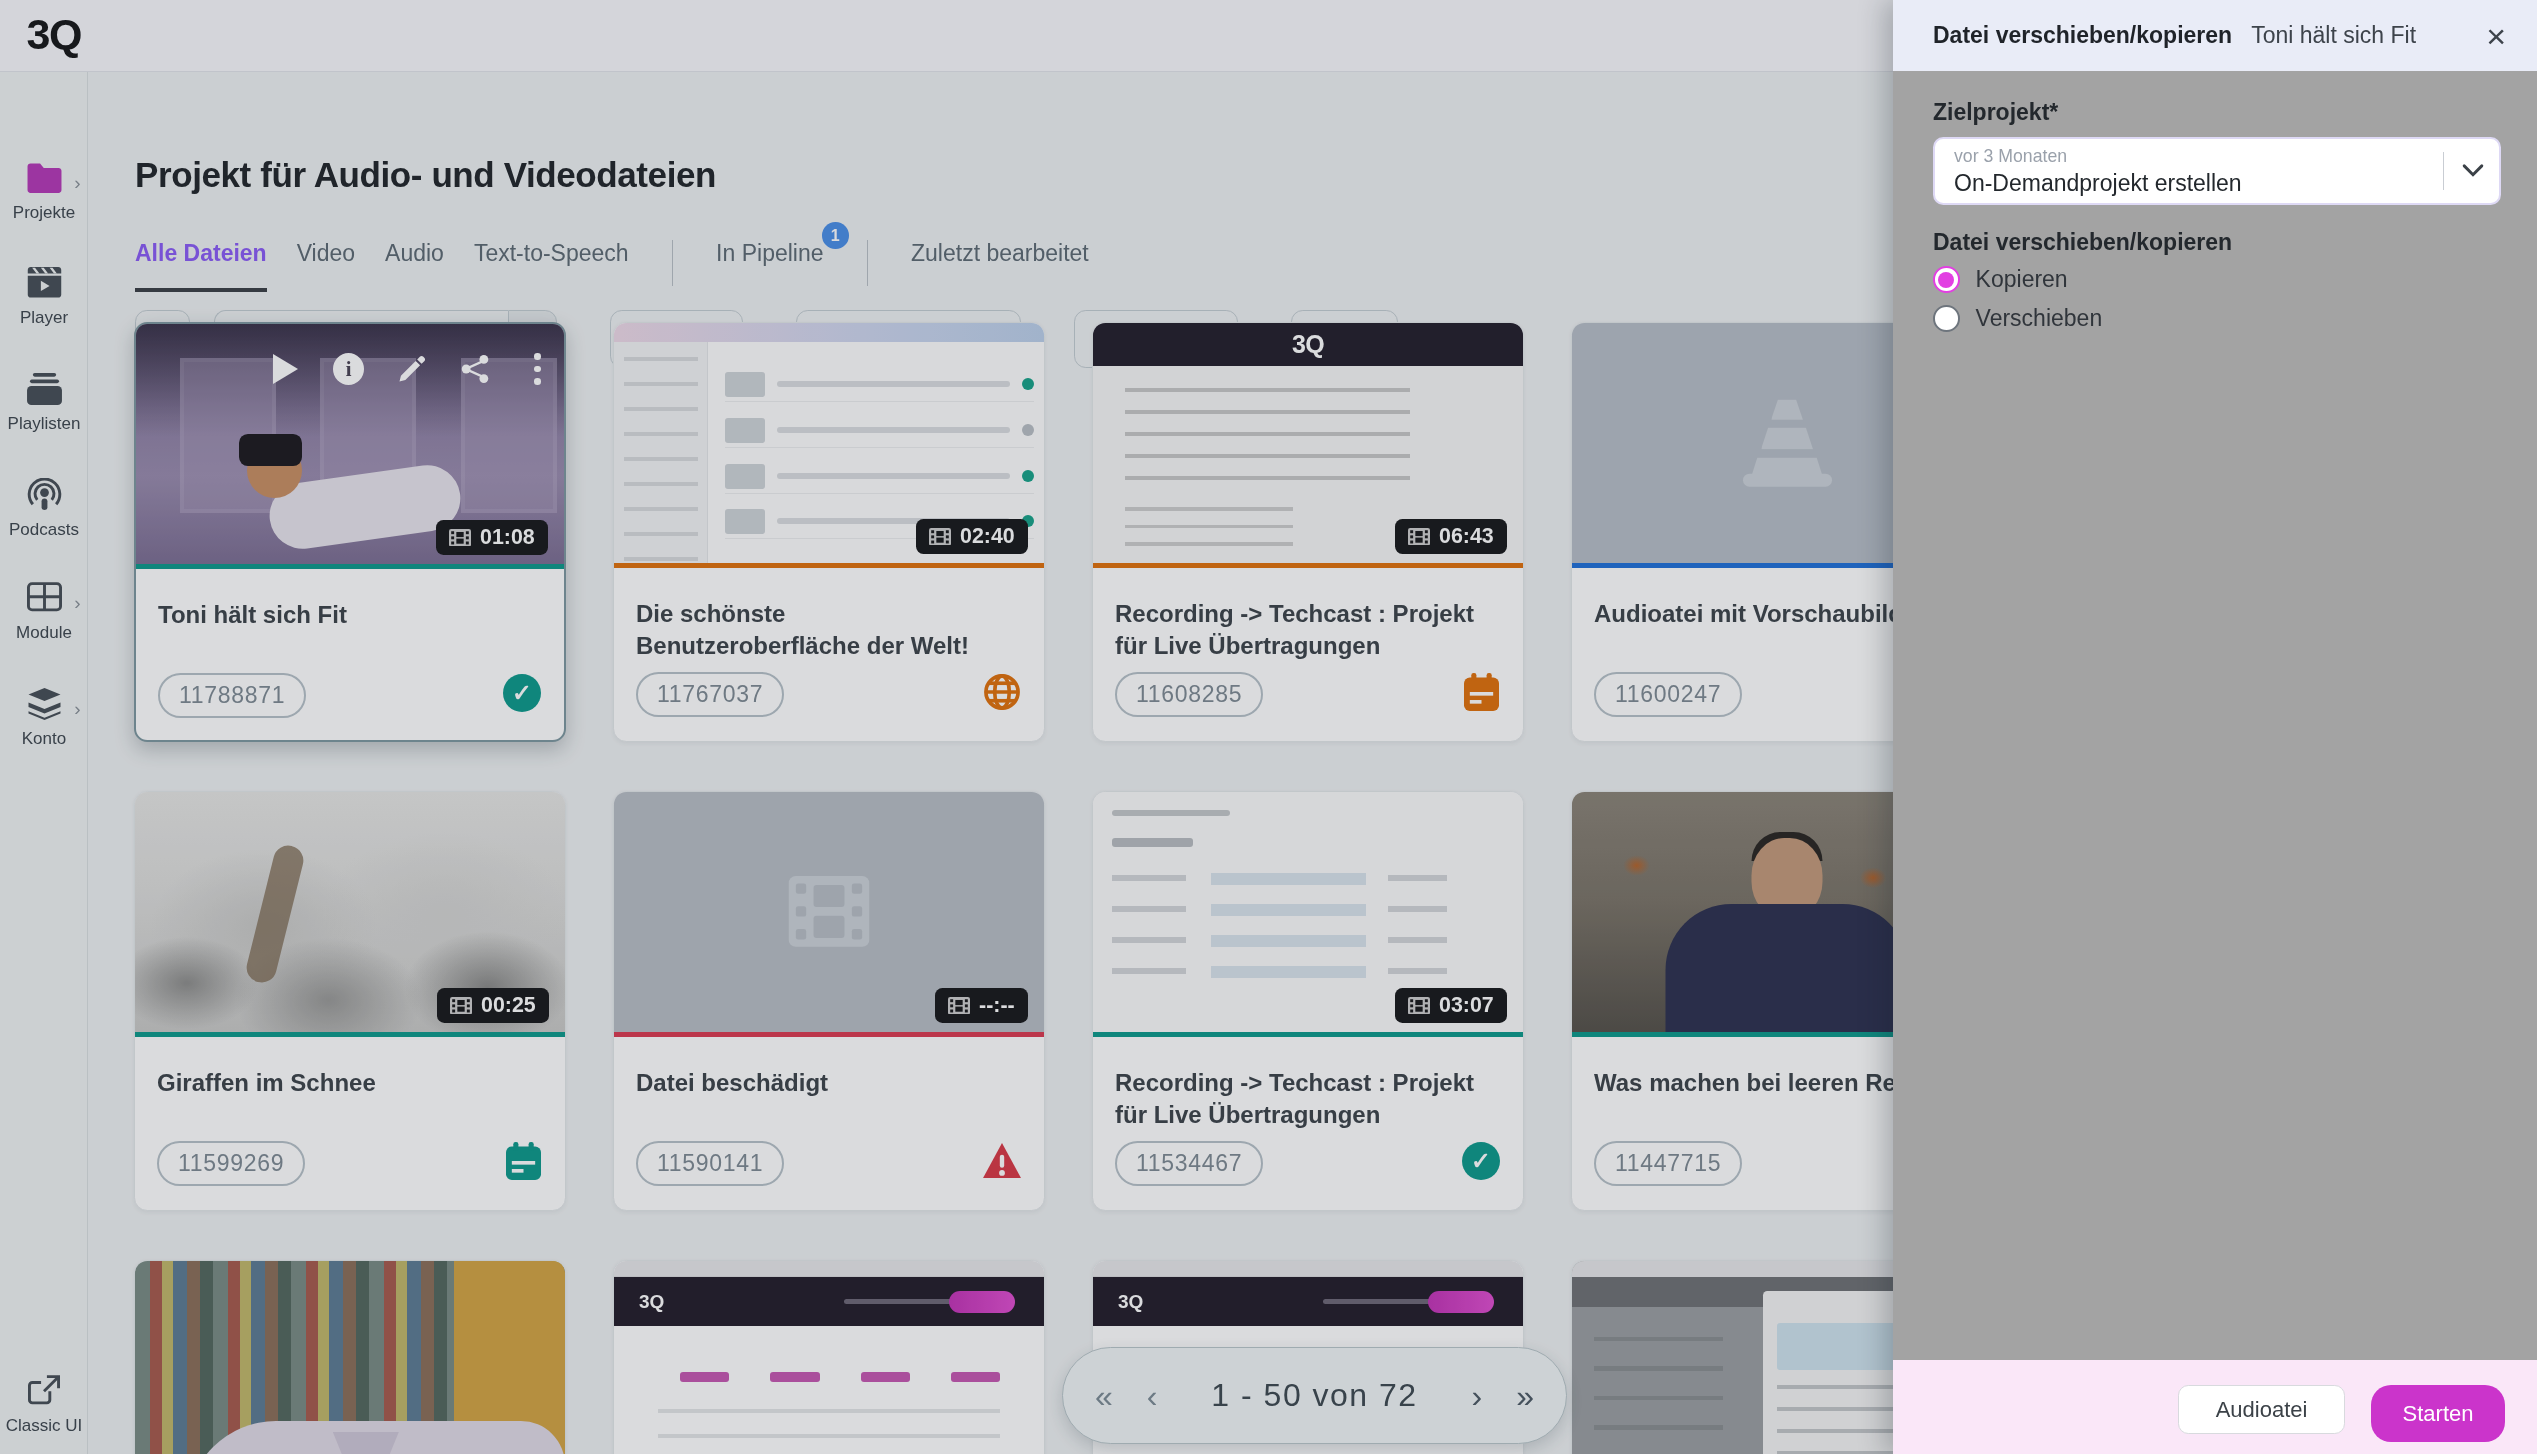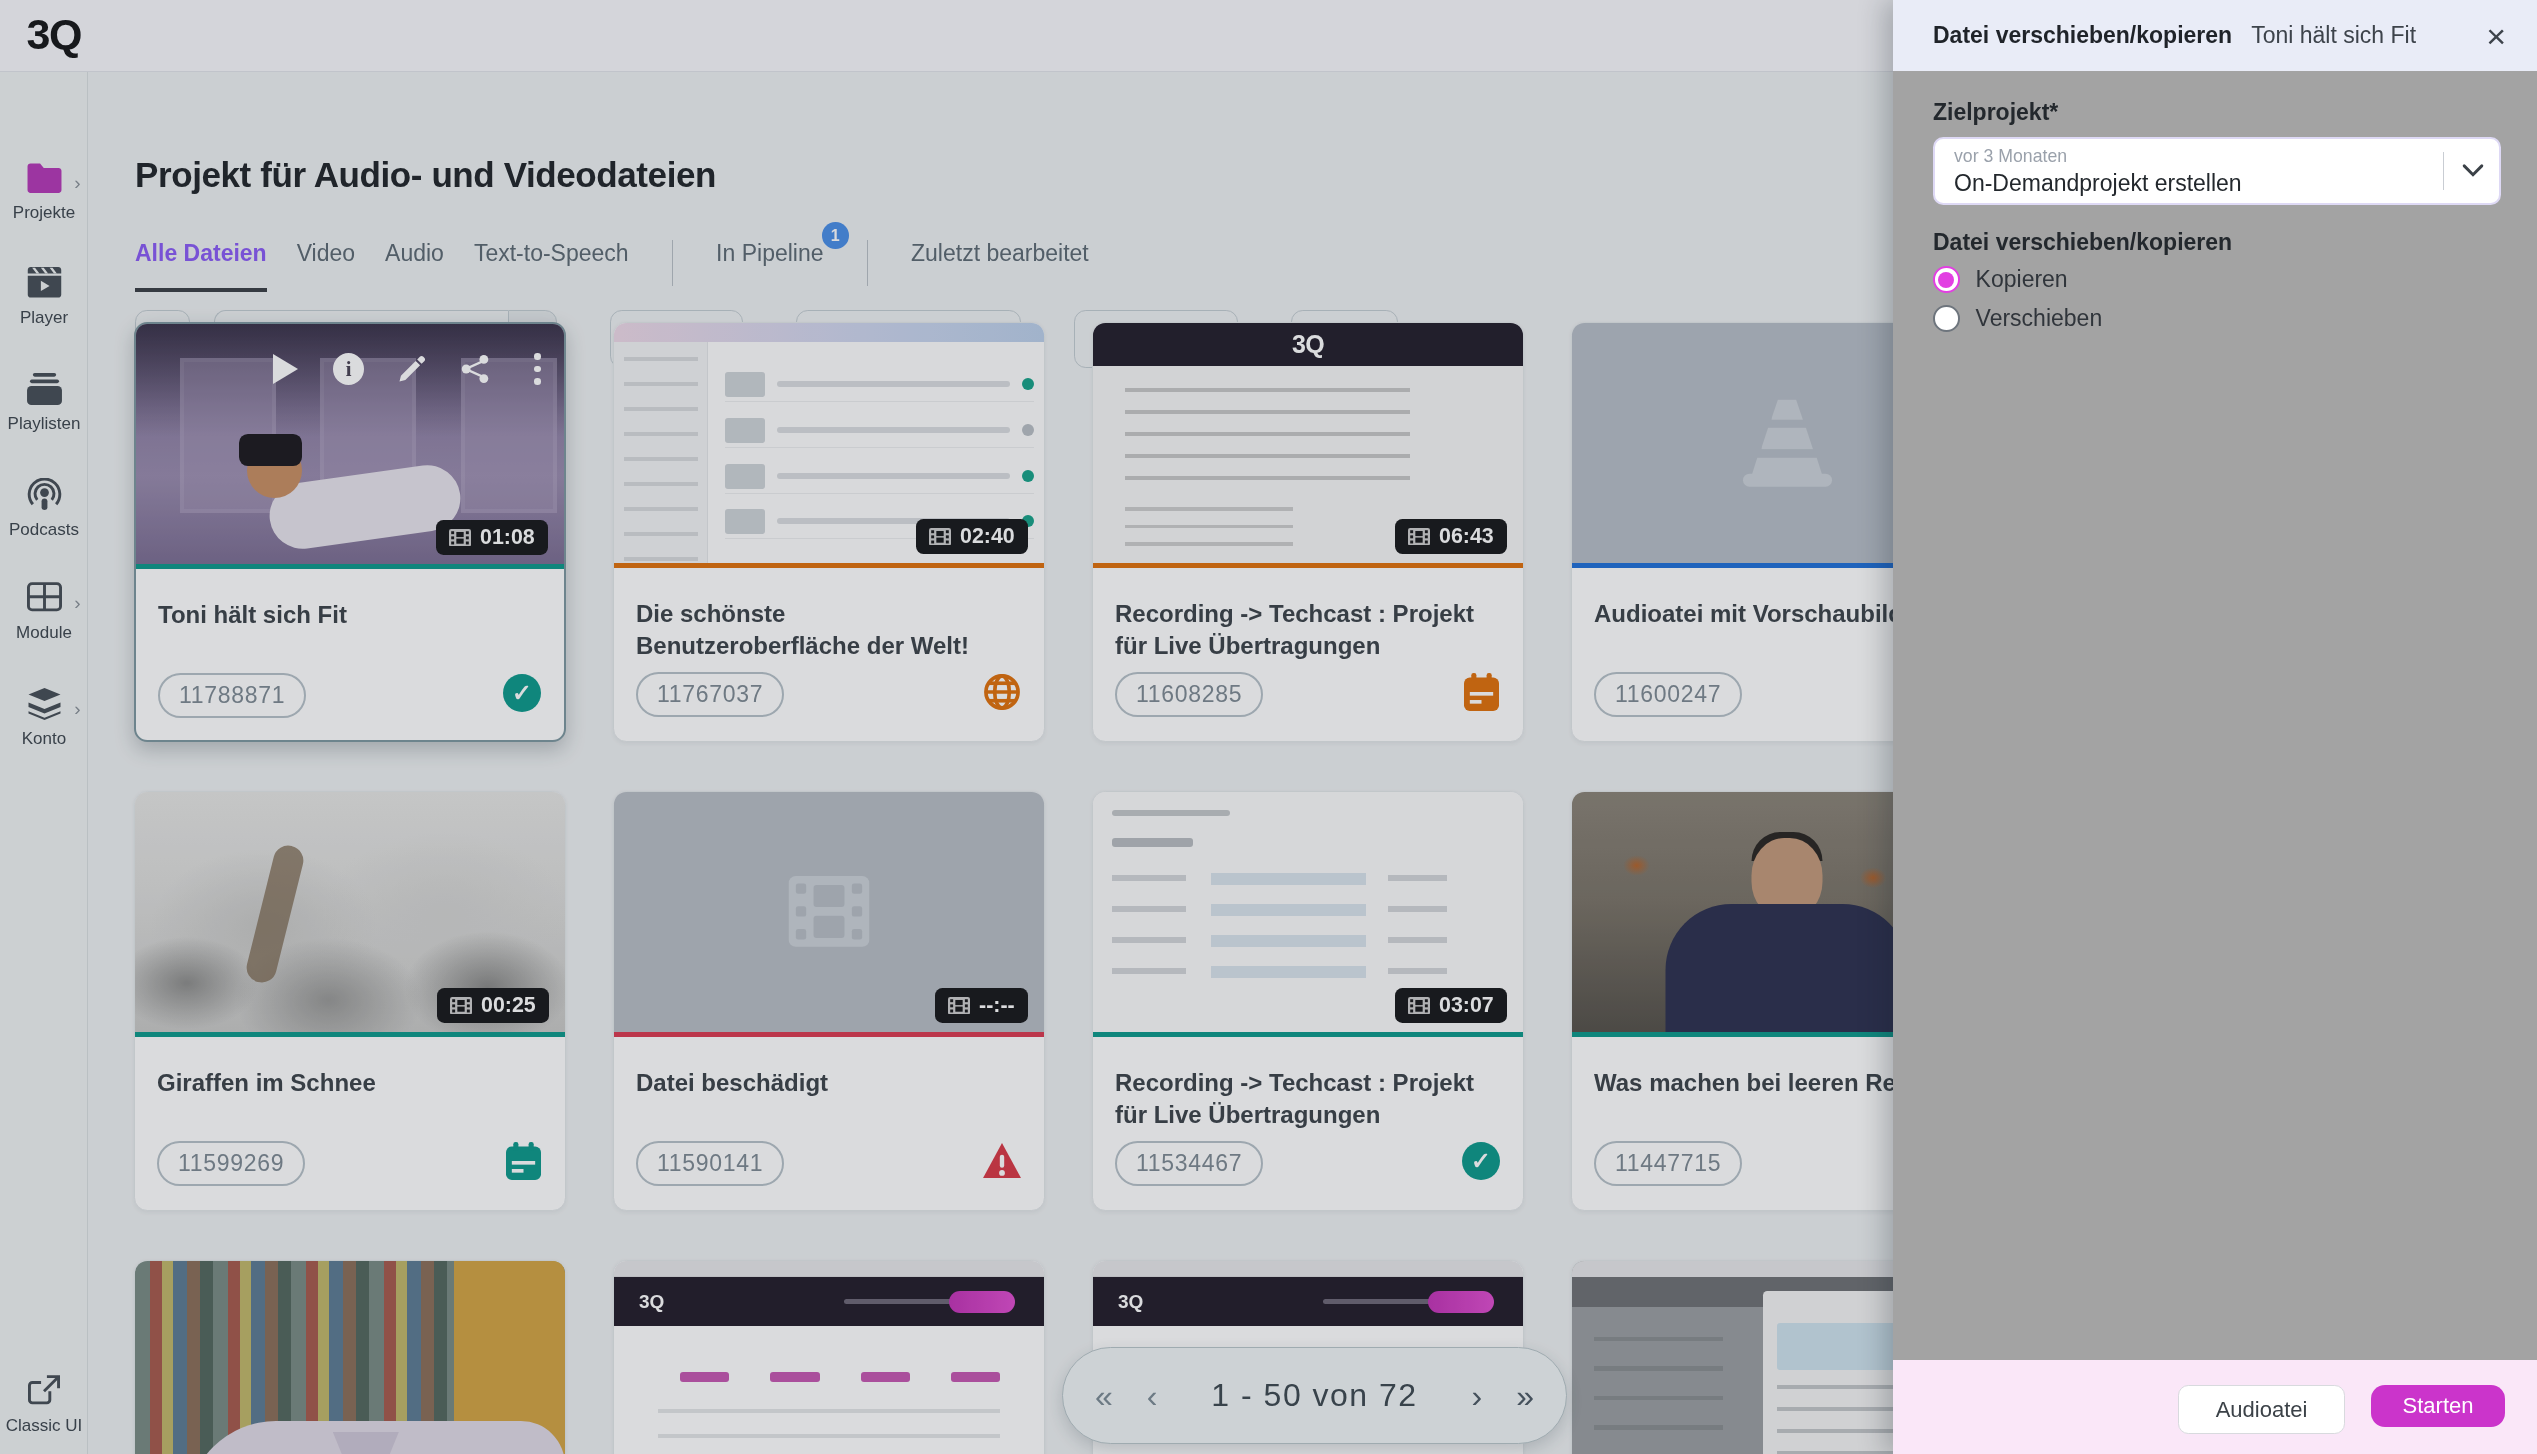--- a/index.html
+++ b/index.html
@@ -179,21 +179,21 @@
   .select .sel-ch { position:absolute; right:14.8px; top:50%; transform:translateY(-50%); }
   .group-label { position:absolute; left:40px; top:229px; font-size:23px; font-weight:700; color:#23282d; }
   .radio-row { position:absolute; left:40px; display:flex; align-items:center; gap:16px; cursor:pointer; }
   .r1 { top:266px; } .r2 { top:305px; }
   .radio { width:26.6px; height:26.6px; border-radius:50%; border:2.2px solid #6e757d; background:#fff; }
   .radio.sel { border-color:#e23fe2; display:flex; align-items:center; justify-content:center; }
   .radio.sel::before { content:""; width:16px; height:16px; border-radius:50%; background:#e23fe2; }
   .radio-label { font-size:23px; color:#30353b; }
   .drawer-foot { position:absolute; left:0; right:0; top:1360px; bottom:0; background:#fae7f8; display:flex; align-items:center; }
   .btn-cancel { position:absolute; left:285px; top:25px; width:167px; height:49px; background:#fff; border:1.5px solid #d8dade; border-radius:10.3px; font-size:22px; color:#3c4248; display:flex; align-items:center; justify-content:center; cursor:pointer; font-family:"Liberation Sans", sans-serif; }
-  .btn-start { position:absolute; left:478px; top:25px; width:134px; height:42px; background:#cb34cb; border:none; border-radius:14px; font-size:22px; color:#fff; display:flex; align-items:center; justify-content:center; cursor:pointer; font-family:"Liberation Sans", sans-serif; }
+  .btn-start { position:absolute; left:478px; top:25px; width:134px; height:57px; background:#cb34cb; border:none; border-radius:20px; font-size:22px; color:#fff; display:flex; align-items:center; justify-content:center; cursor:pointer; font-family:"Liberation Sans", sans-serif; }
 </style>
 </head>
 <body>
 
 <div class="stage">
 
   <div class="topbar">
     <div class="logo">3Q</div>
   </div>
 

